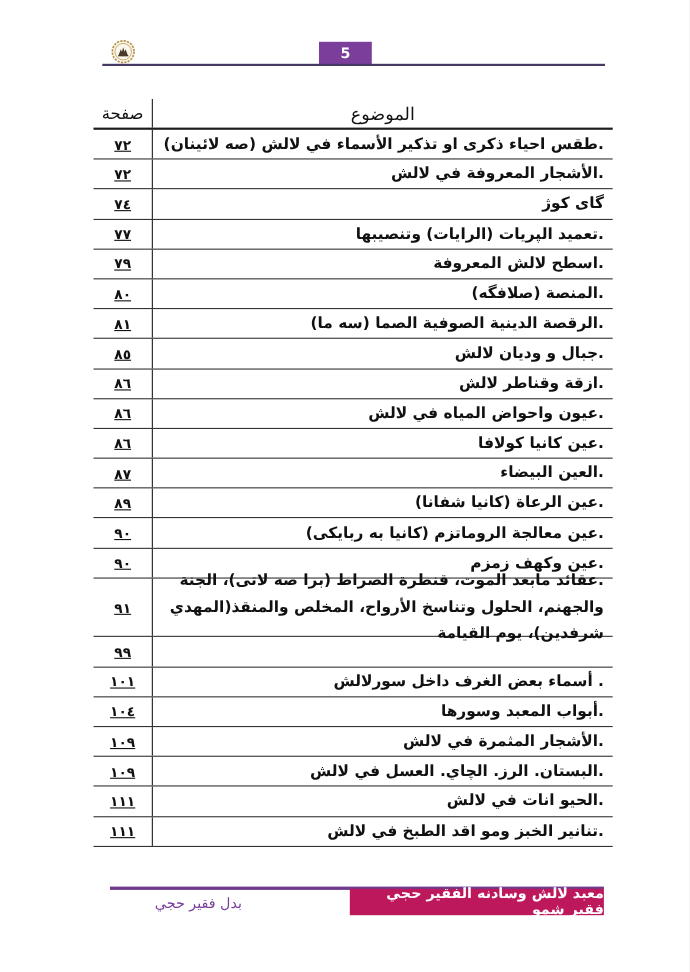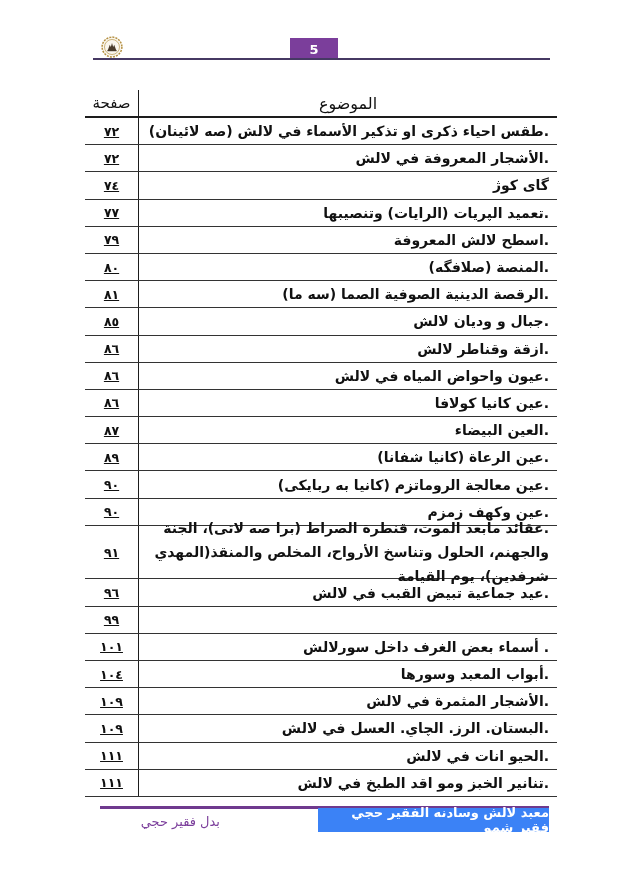--- a/index.html
+++ b/index.html
@@ -61,21 +61,21 @@
     padding-right:8px;padding-left:4px;
     font-size:14px;line-height:24px;
   }
   
   .footer-rule{
     position:absolute;left:100px;top:806px;width:449px;height:2.5px;
     background:#6f3a8e;
   }
   .footer-bar{
     position:absolute;left:318px;top:808px;width:231px;height:24px;
-    background:#3b82f6;color:#ffffff;
+    background:#be185d;color:#ffffff;
     display:flex;align-items:center;justify-content:center;
     font-size:13px;font-weight:bold;
     direction:rtl;
   }
   .footer-side{
     position:absolute;left:100px;top:810px;width:120px;height:22px;
     color:#7b3e9b;font-size:13px;font-weight:normal;
     direction:rtl;text-align:left;
     display:flex;align-items:center;
   }
@@ -160,24 +160,20 @@
     </div>
     <div class="toc-row">
       <div class="cell-page">٩٠</div>
       <div class="cell-topic">.عين وكهف زمزم</div>
     </div>
     <div class="toc-row tall">
       <div class="cell-page">٩١</div>
       <div class="cell-topic">.عقائد مابعد الموت، قنطرة الصراط (برا صه لاتى)، الجنة والجهنم، الحلول وتناسخ الأرواح، المخلص والمنقذ(المهدي شرفدين)، يوم القيامة</div>
     </div>
     <div class="toc-row">
-      <div class="cell-page">٩٦</div>
-      <div class="cell-topic">.عيد جماعية تبيض القبب في لالش</div>
-    </div>
-    <div class="toc-row">
       <div class="cell-page">٩٩</div>
     </div>
     <div class="toc-row">
       <div class="cell-page">١٠١</div>
       <div class="cell-topic">. أسماء بعض الغرف داخل سورلالش</div>
     </div>
     <div class="toc-row">
       <div class="cell-page">١٠٤</div>
       <div class="cell-topic">.أبواب المعبد وسورها</div>
     </div>

